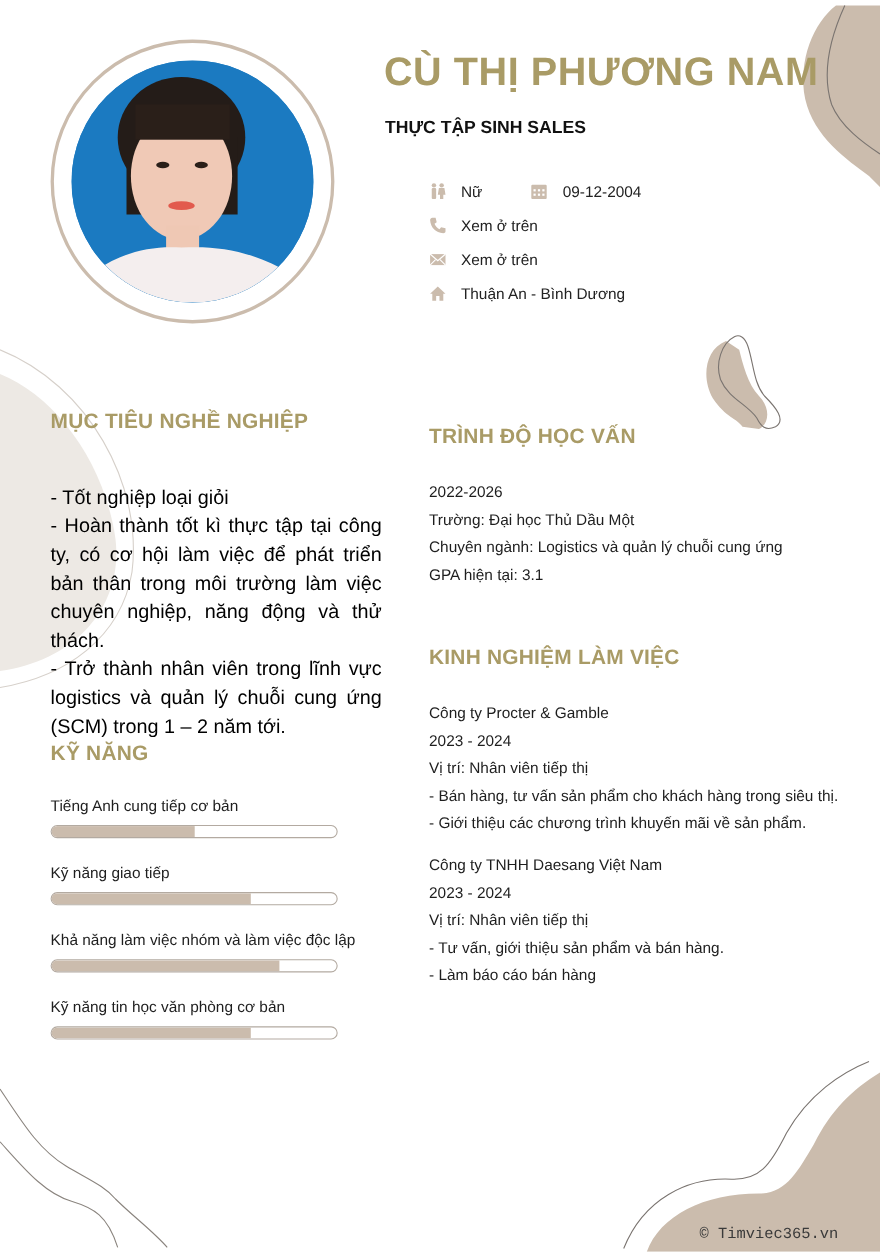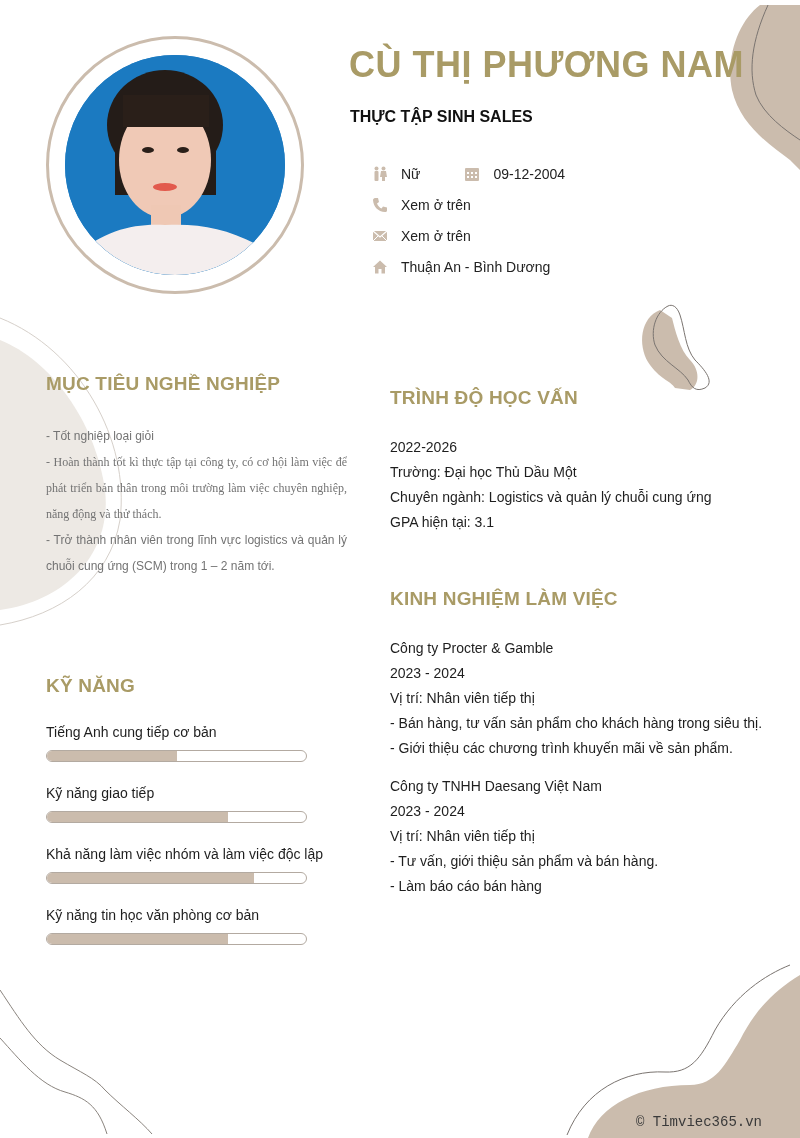--- a/index.html
+++ b/index.html
@@ -21,34 +21,34 @@
     }
 
     
     .name {
       position: absolute; left: 349px; top: 44px; font-size: 36px; font-weight: bold;
       color: #a99b66; letter-spacing: 0.5px; white-space: nowrap;
     }
     .job-title {
       position: absolute; left: 350px; top: 108px; font-size: 16px; font-weight: bold; color: #111;
     }
-    .info { position: absolute; left: 372px; top: 158px; font-size: 14px; color: #222; }
+    .info { position: absolute; left: 390px; top: 158px; font-size: 14px; color: #222; }
     .info-row { display: flex; align-items: center; height: 31px; }
     .info-icon { width: 16px; height: 16px; margin-right: 13px; display: inline-flex; align-items: center; justify-content: center; }
     .info-icon svg { width: 16px; height: 16px; }
     .info-gap { width: 44px; }
 
     
     .section-title {
       font-size: 19px; font-weight: bold; color: #a99b66; letter-spacing: 0.2px; white-space: nowrap;
     }
     .left-col { position: absolute; left: 46px; width: 301px; }
     .right-col { position: absolute; left: 390px; width: 380px; }
 
-    .objective-text { font-size: 12px; line-height: 26px; text-align: justify; color: #737373; margin-top: 28px; }
+    .objective-text { font-size: 18px; line-height: 26px; text-align: justify; color: #000000; margin-top: 44px; }
 
     .skill { margin-top: 0; }
     .skill-label { font-size: 14px; color: #1e1e1e; height: 20px; line-height: 20px; }
     .skill-bar {
       margin-top: 8px; width: 261px; height: 12px; border: 1.5px solid #b3aaa1; border-radius: 7px;
       background: #fff; overflow: hidden; margin-bottom: 21px;
     }
     .skill-fill { height: 100%; background: #cbbcad; }
 
     .edu-lines, .exp-lines { margin-top: 26px; font-size: 14px; color: #1e1e1e; }
@@ -153,21 +153,21 @@
         </svg>
     </span>
     <span>Thuận An - Bình Dương</span>
   </div>
 </div>
 
 <div class="left-col content" style="top:373px;">
   <div class="section-title">MỤC TIÊU NGHỀ NGHIỆP</div>
   <div class="objective-text">
     <div>- Tốt nghiệp loại giỏi</div>
-    <div style="text-align: justify; text-align-last: left; font-family: Liberation Serif, serif;">- Hoàn thành tốt kì thực tập tại công ty, có cơ hội làm việc để phát triển bản thân trong môi trường làm việc chuyên nghiệp, năng động và thử thách.</div>
+    <div style="text-align: justify; text-align-last: left;">- Hoàn thành tốt kì thực tập tại công ty, có cơ hội làm việc để phát triển bản thân trong môi trường làm việc chuyên nghiệp, năng động và thử thách.</div>
     <div style="text-align: justify; text-align-last: left;">- Trở thành nhân viên trong lĩnh vực logistics và quản lý chuỗi cung ứng (SCM) trong 1 – 2 năm tới.</div>
   </div>
 </div>
 
 <div class="left-col content" style="top:675px;">
   <div class="section-title">KỸ NĂNG</div>
   <div style="margin-top:25px;">
     <div class="skill">
       <div class="skill-label">Tiếng Anh cung tiếp cơ bản</div>
       <div class="skill-bar">

